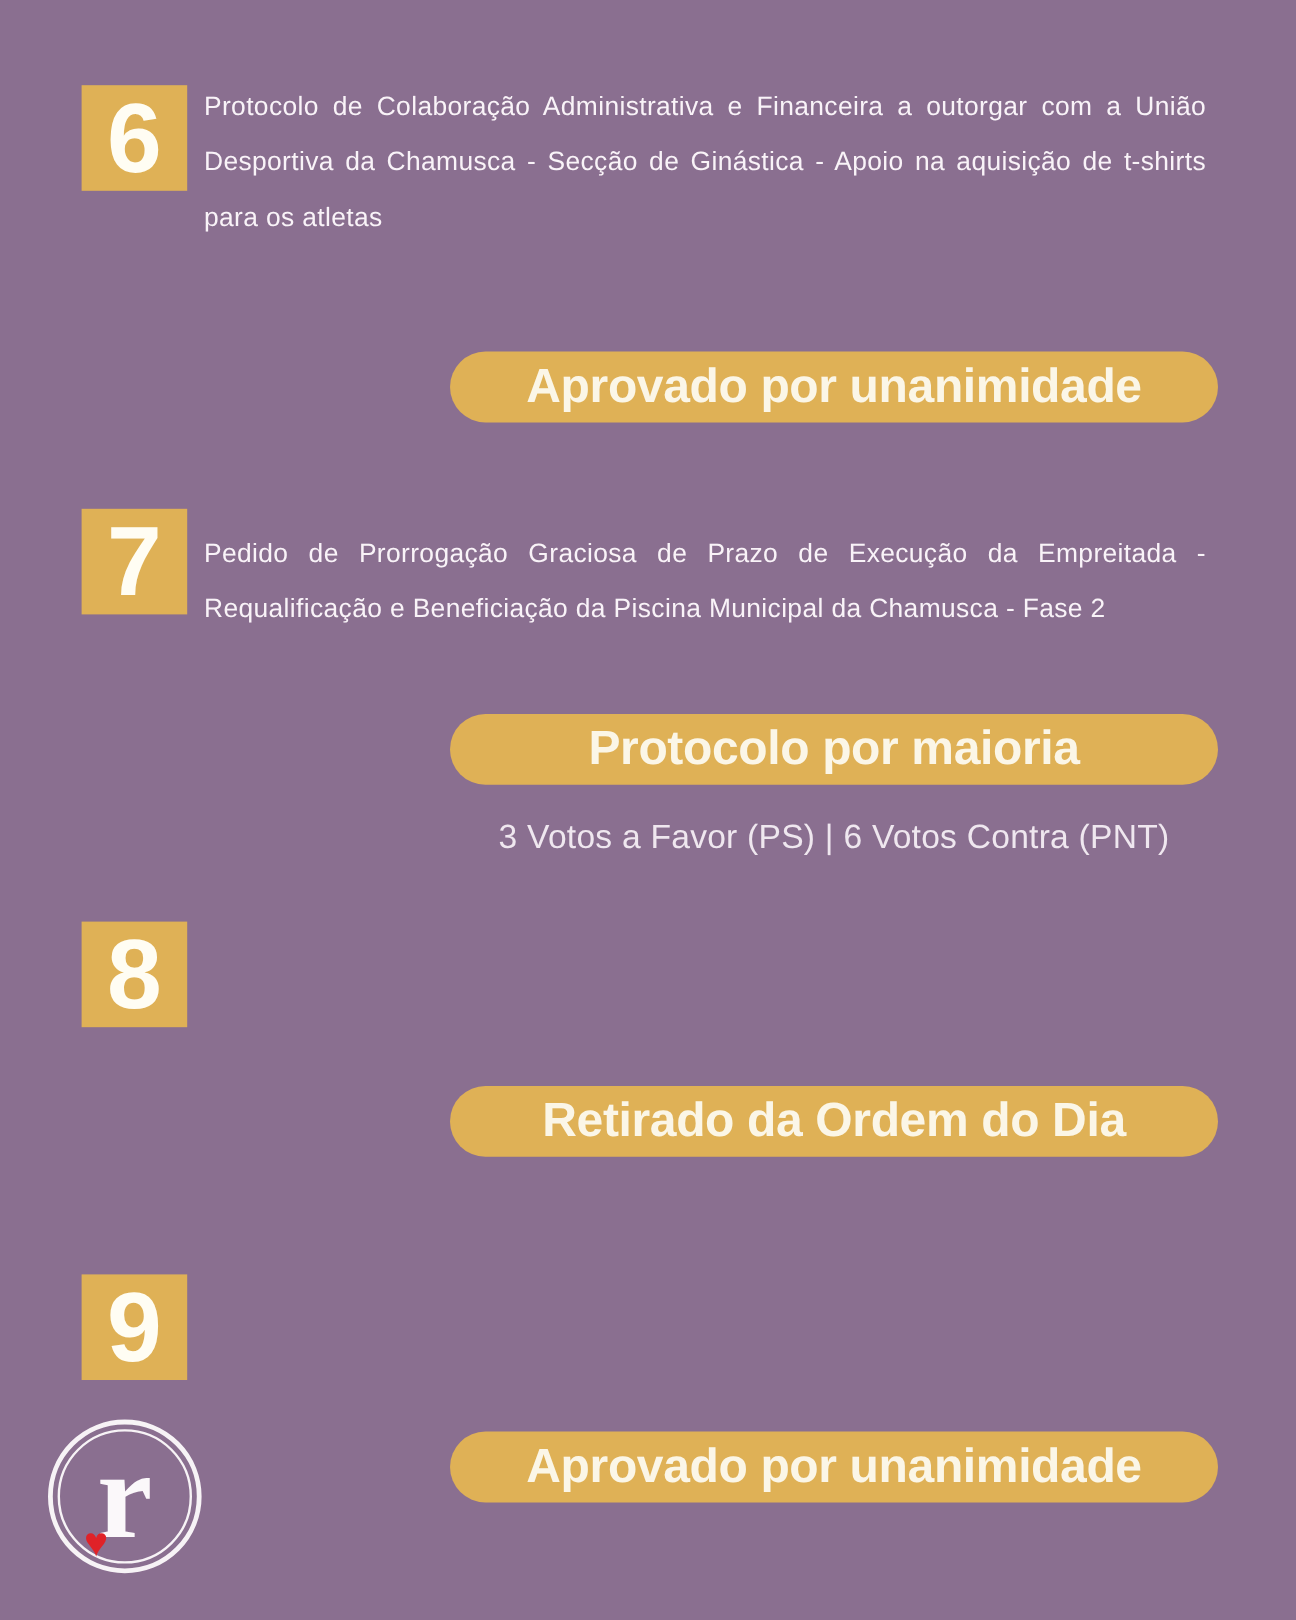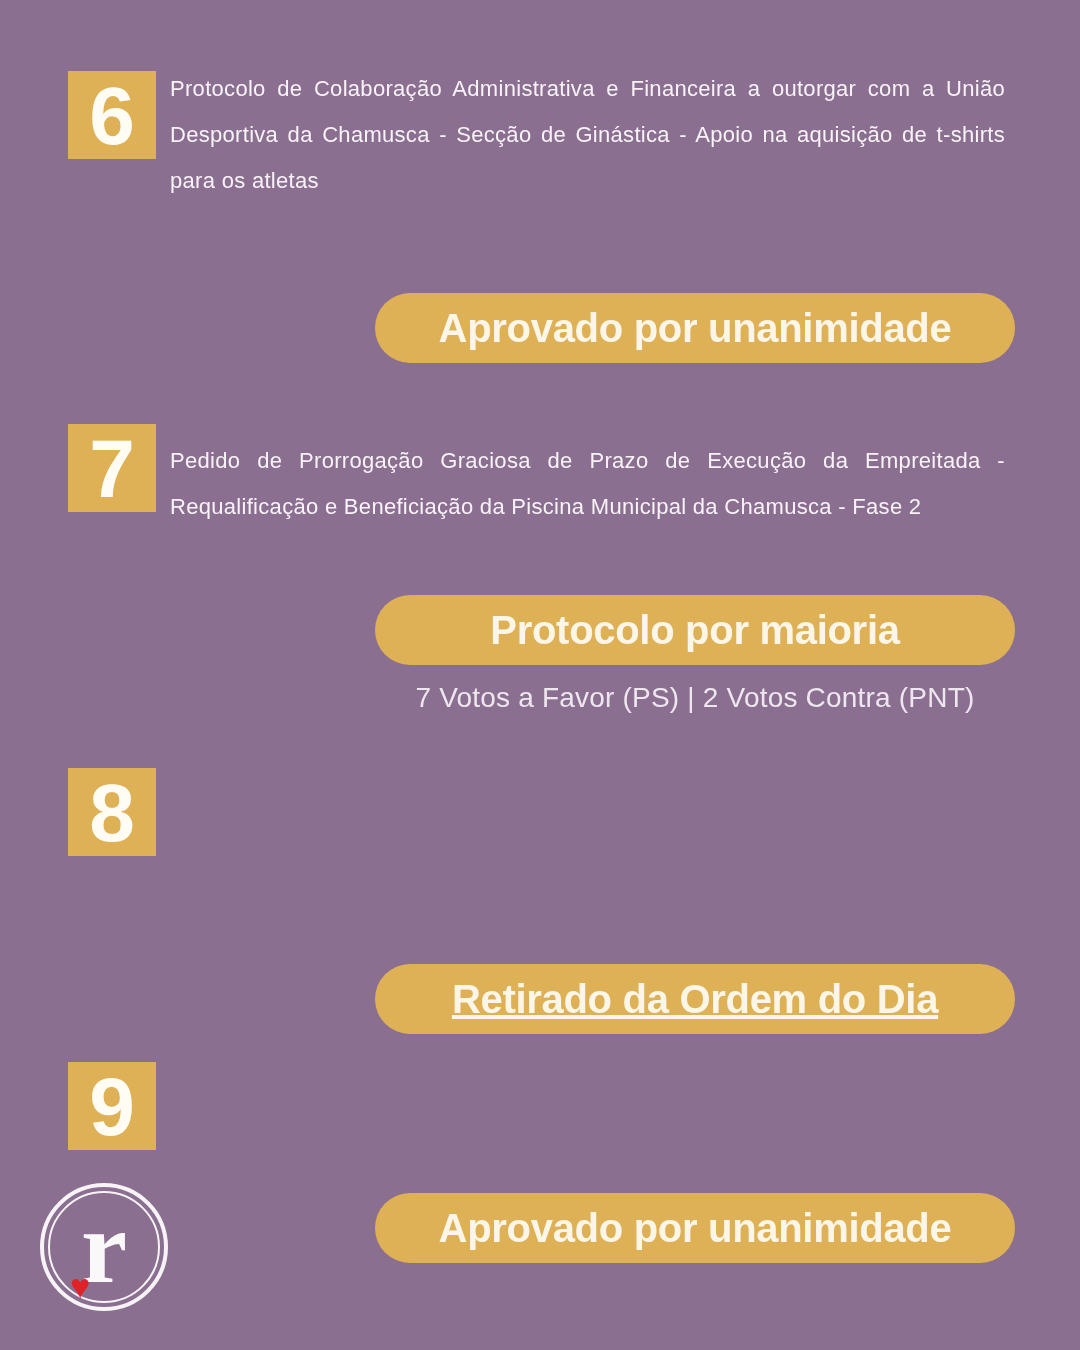--- a/index.html
+++ b/index.html
@@ -36,21 +36,21 @@
     line-height: 46px;
     font-weight: 400;
     letter-spacing: 0.3px;
     text-align: justify;
     text-justify: inter-word;
   }
   .pill {
     position: absolute;
     left: 375px;
     width: 640px;
-    height: 70px;
+    height: 59px;
     background: #DFB156;
     border-radius: 36px;
     display: flex;
     align-items: center;
     justify-content: center;
     color: #FBF6E7;
     font-size: 40px;
     font-weight: 700;
     letter-spacing: -0.3px;
   }
@@ -105,24 +105,24 @@
 
 <div class="canvas">
 
   <div class="num-square" style="top:71px;">6</div>
   <div class="item-title" style="top:66px;">Protocolo de Colaboração Administrativa e Financeira a outorgar com a União Desportiva da Chamusca - Secção de Ginástica - Apoio na aquisição de t-shirts para os atletas</div>
   <div class="pill" style="top:293px;">Aprovado por unanimidade</div>
 
   <div class="num-square" style="top:424px;">7</div>
   <div class="item-title" style="top:438px;">Pedido de Prorrogação Graciosa de Prazo de Execução da Empreitada - Requalificação e Beneficiação da Piscina Municipal da Chamusca - Fase 2</div>
   <div class="pill" style="top:595px;">Protocolo por maioria</div>
-  <div class="vote-note" style="top:682px;">7 Votos a Favor (PS) | 2 Votos Contra (PNT)</div>
+  <div class="vote-note" style="top:682px;">3 Votos a Favor (PS) | 6 Votos Contra (PNT)</div>
 
   <div class="num-square" style="top:768px;">8</div>
-  <div class="pill" style="top:964px;text-decoration:underline;">Retirado da Ordem do Dia</div>
+  <div class="pill" style="top:905px;">Retirado da Ordem do Dia</div>
 
   <div class="num-square" style="top:1062px;">9</div>
   <div class="pill" style="top:1193px;">Aprovado por unanimidade</div>
 
   <div class="logo">
     <div class="logo-ring"></div>
     <div class="logo-letter">r</div>
     <div class="logo-heart">♥</div>
   </div>
 

